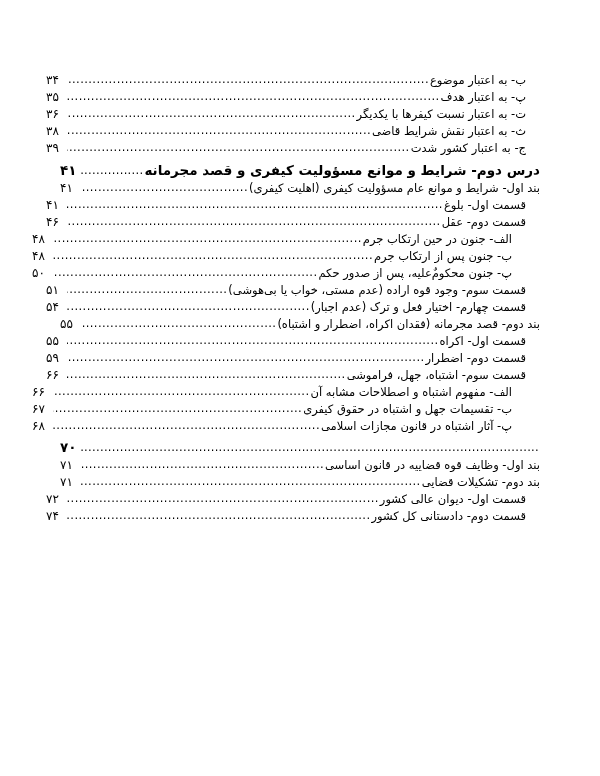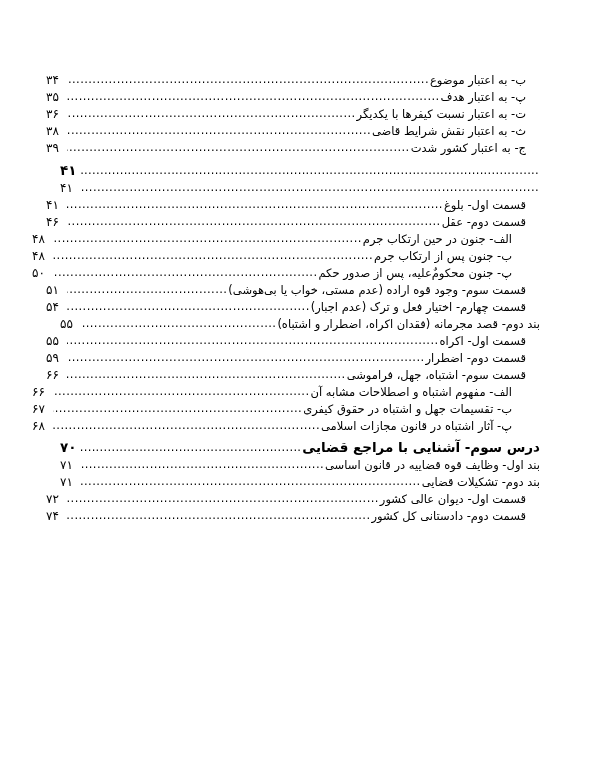--- a/index.html
+++ b/index.html
@@ -109,24 +109,26 @@
         <span class="label">ث- به اعتبار نقش شرایط قاضی</span>
         <span class="leader"></span>
         <span class="page-num">۳۸</span>
       </div>
       <div class="toc-entry lvl-1 row-gap">
         <span class="label">ج- به اعتبار کشور شدت</span>
         <span class="leader"></span>
         <span class="page-num">۳۹</span>
       </div>
       <div class="toc-entry lvl-0 heading">
+        <span class="label">درس دوم- شرایط و موانع مسؤولیت کیفری و قصد مجرمانه</span>
         <span class="leader"></span>
         <span class="page-num">۴۱</span>
       </div>
       <div class="toc-entry lvl-0 row-gap">
+        <span class="label">بند اول- شرایط و موانع عام مسؤولیت کیفری (اهلیت کیفری)</span>
         <span class="leader"></span>
         <span class="page-num">۴۱</span>
       </div>
       <div class="toc-entry lvl-1 row-gap">
         <span class="label">قسمت اول- بلوغ</span>
         <span class="leader"></span>
         <span class="page-num">۴۱</span>
       </div>
       <div class="toc-entry lvl-1 row-gap">
         <span class="label">قسمت دوم- عقل</span>
@@ -187,21 +189,20 @@
         <span class="label">ب- تقسیمات جهل و اشتباه در حقوق کیفری</span>
         <span class="leader"></span>
         <span class="page-num">۶۷</span>
       </div>
       <div class="toc-entry lvl-2 row-gap">
         <span class="label">پ- آثار اشتباه در قانون مجازات اسلامی</span>
         <span class="leader"></span>
         <span class="page-num">۶۸</span>
       </div>
       <div class="toc-entry lvl-0 heading">
-        <span class="label">درس سوم- آشنایی با مراجع قضایی</span>
         <span class="leader"></span>
         <span class="page-num">۷۰</span>
       </div>
       <div class="toc-entry lvl-0 row-gap">
         <span class="label">بند اول- وظایف قوه قضاییه در قانون اساسی</span>
         <span class="leader"></span>
         <span class="page-num">۷۱</span>
       </div>
       <div class="toc-entry lvl-0 row-gap">
         <span class="label">بند دوم- تشکیلات قضایی</span>

